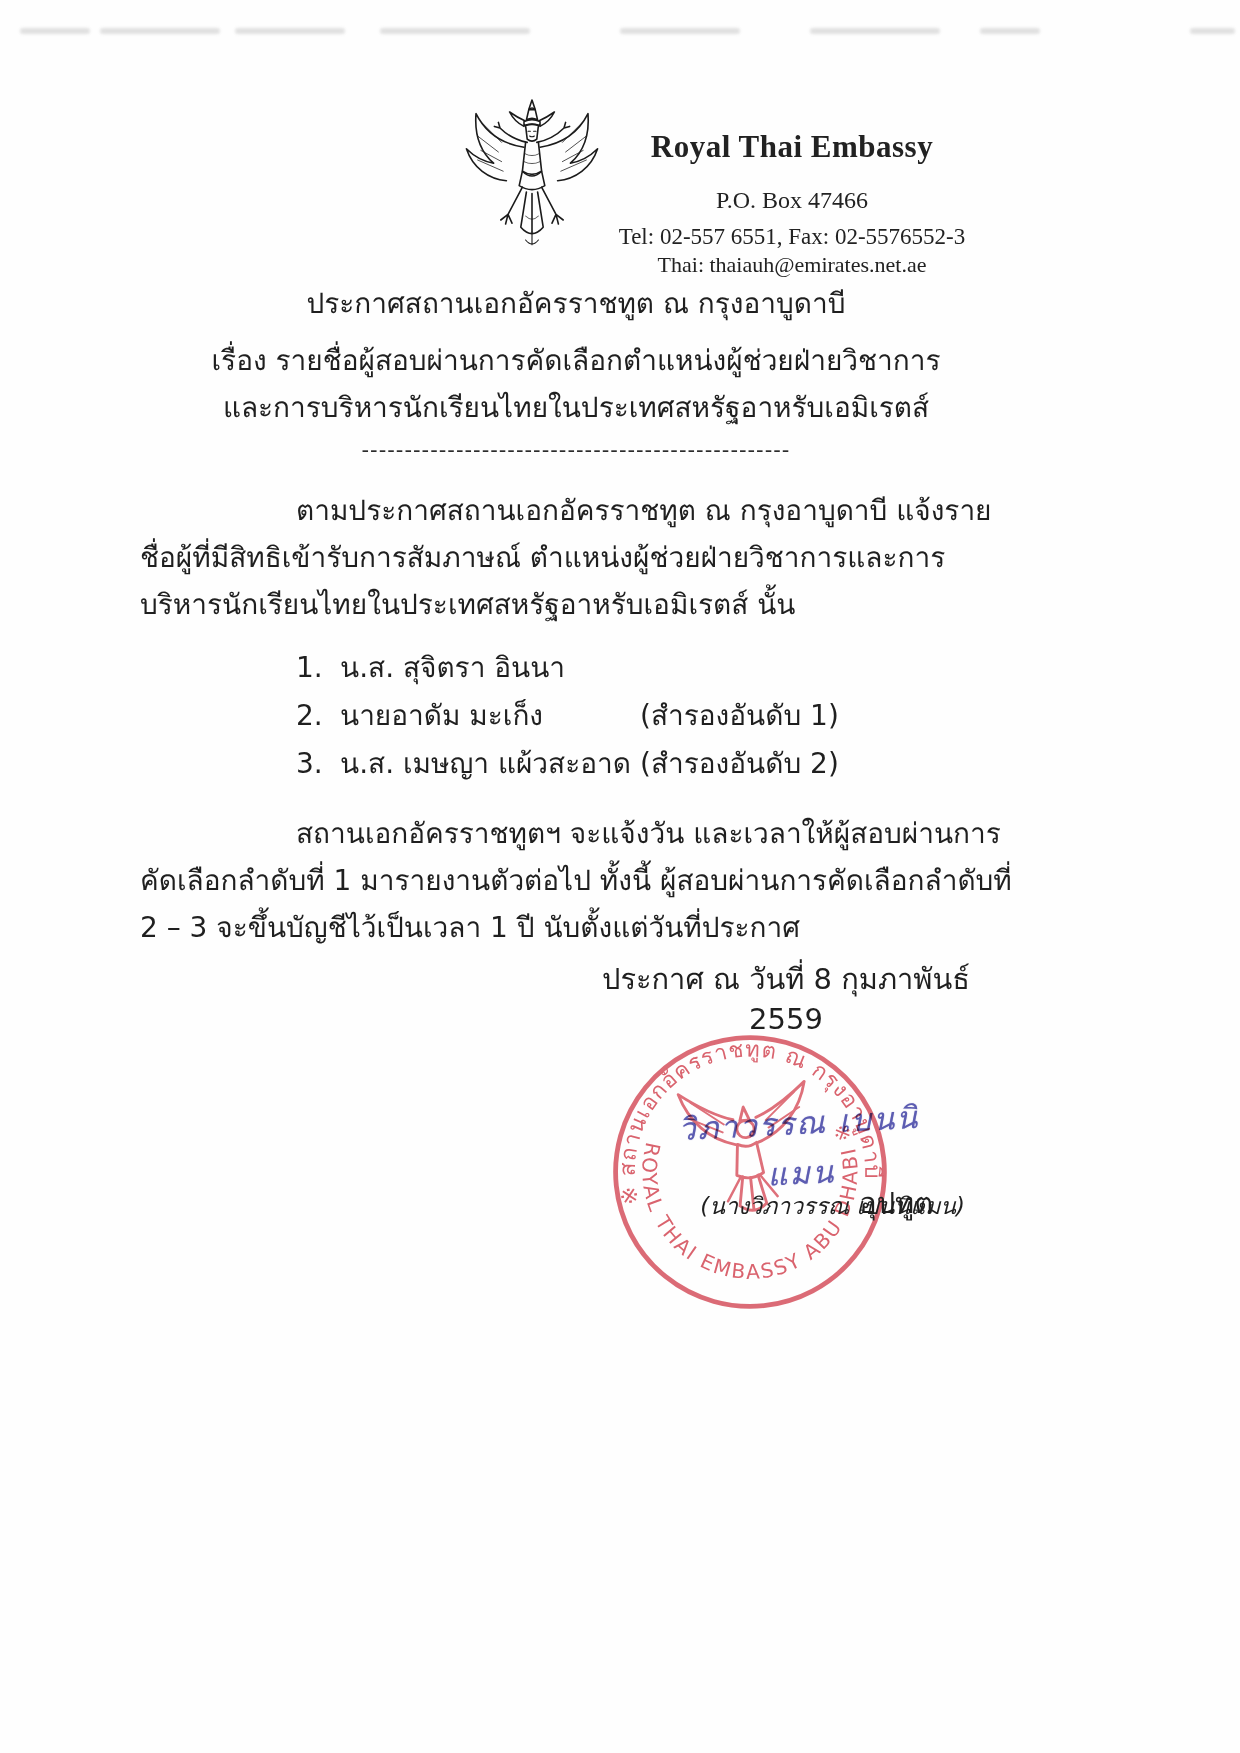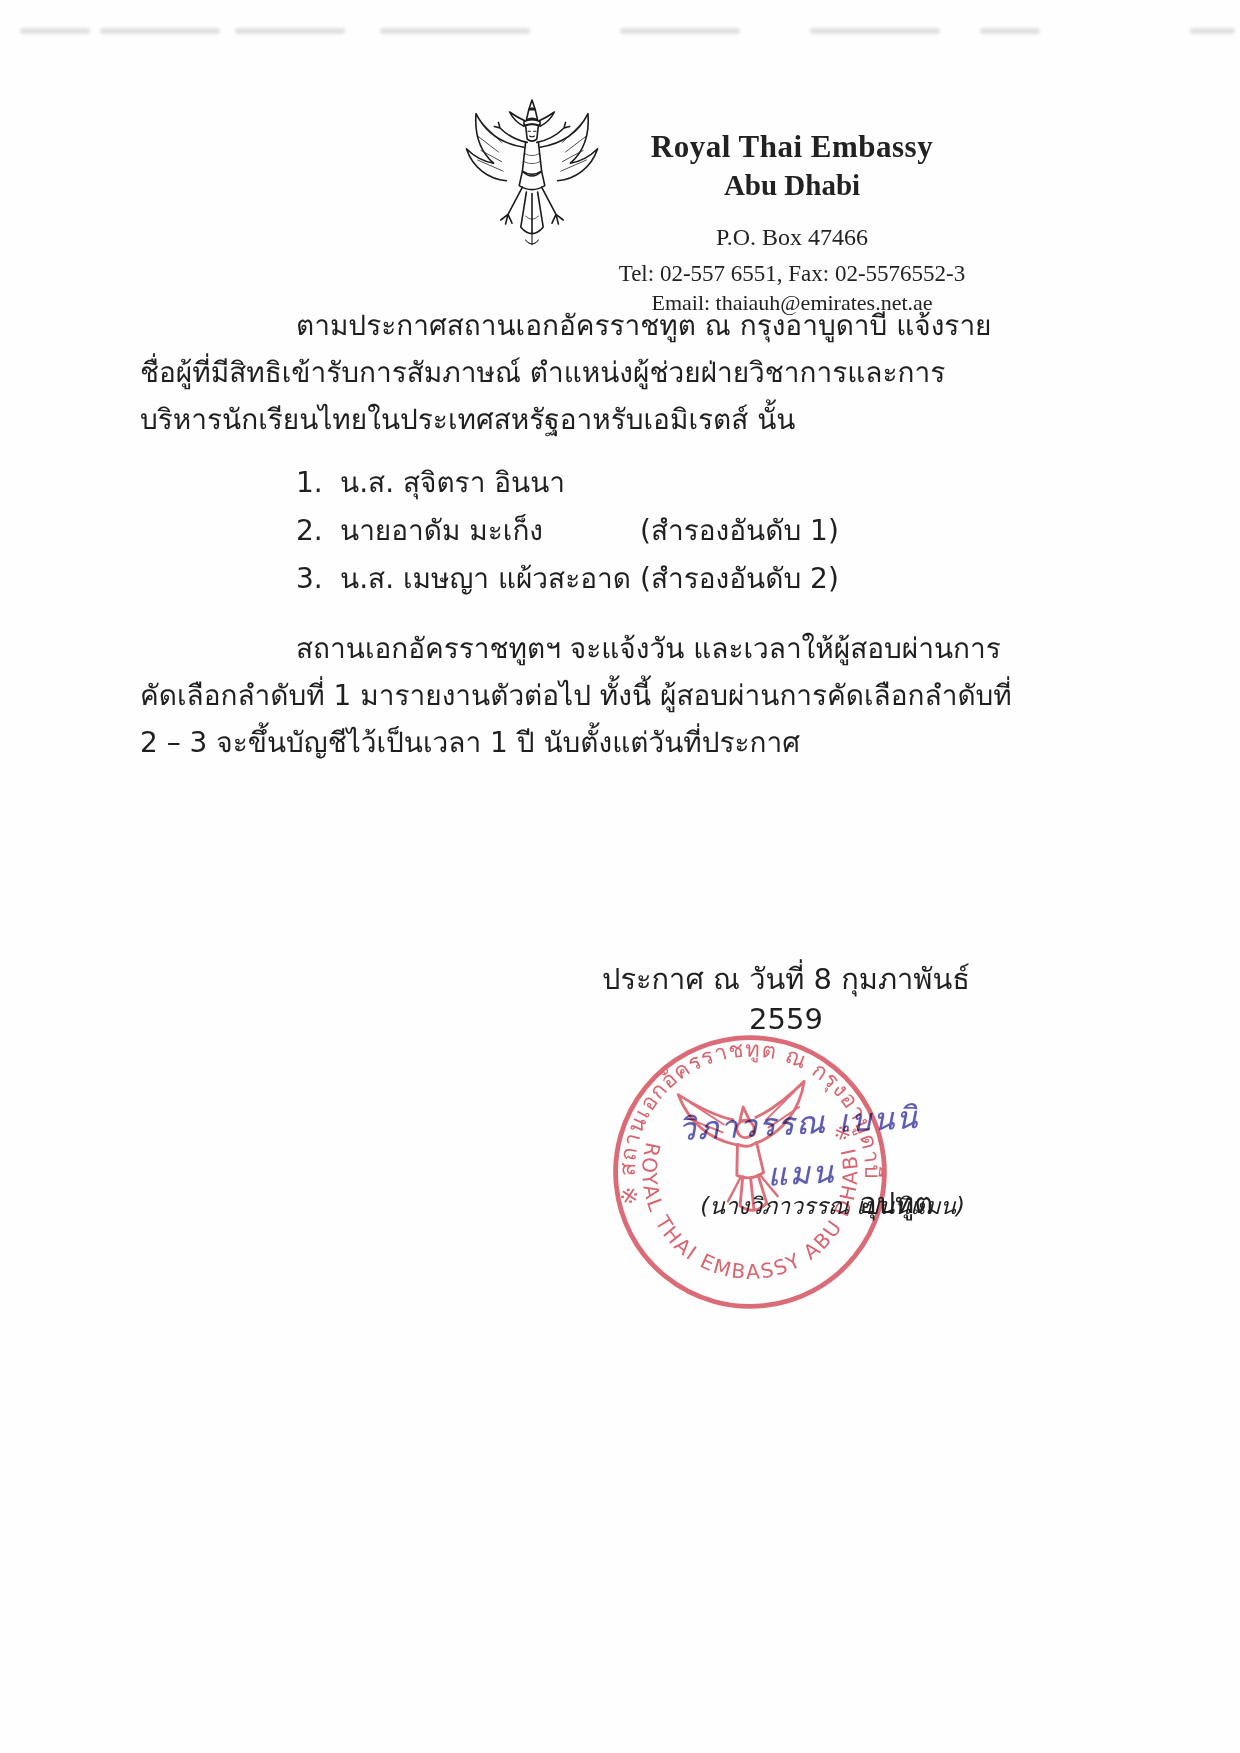--- a/index.html
+++ b/index.html
@@ -88,27 +88,32 @@
         <path d="M112 114 L130 148 M130 148 l9 7 M130 148 l3 12 M130 148 l-5 11"></path>
         <path d="M100 122 L100 170 M93 120 L86 164 M107 120 L114 164 M86 164 Q100 180 114 164"></path>
         <path d="M92 150 Q100 158 108 150" stroke-width="1.3" opacity=".7"></path>
         <path d="M100 170 L100 186 M92 180 Q100 190 108 180" stroke-width="1.4"></path>
       </g>
     </svg>
   </div>
 
   <div class="letterhead">
     <div class="lh1">Royal Thai Embassy</div>
-    <div class="lh2">Abu Dhabi</div>
     <div class="lh3">P.O. Box 47466</div>
     <div class="lh4">Tel: 02-557 6551, Fax: 02-5576552-3</div>
-    <div class="lh5">Email: thaiauh@emirates.net.ae</div>
+    <div class="lh5">Thai: thaiauh@emirates.net.ae</div>
   </div>
 
   <div class="content">
+    <div class="title-block">
+      <div class="title-l1">ประกาศสถานเอกอัครราชทูต ณ กรุงอาบูดาบี</div>
+      <div>เรื่อง รายชื่อผู้สอบผ่านการคัดเลือกตำแหน่งผู้ช่วยฝ่ายวิชาการ</div>
+      <div>และการบริหารนักเรียนไทยในประเทศสหรัฐอาหรับเอมิเรตส์</div>
+      <div class="divider">--------------------------------------------------</div>
+    </div>
 
     <p class="para">ตามประกาศสถานเอกอัครราชทูต ณ กรุงอาบูดาบี แจ้งรายชื่อผู้ที่มีสิทธิเข้ารับการสัมภาษณ์ ตำแหน่งผู้ช่วยฝ่ายวิชาการและการบริหารนักเรียนไทยในประเทศสหรัฐอาหรับเอมิเรตส์ นั้น</p>
 
     <div class="list">
       <div class="list-row">
         <span class="list-num">1.</span>
         <span class="list-name">น.ส. สุจิตรา อินนา</span>
         <span class="list-note"></span>
       </div>
       <div class="list-row">

